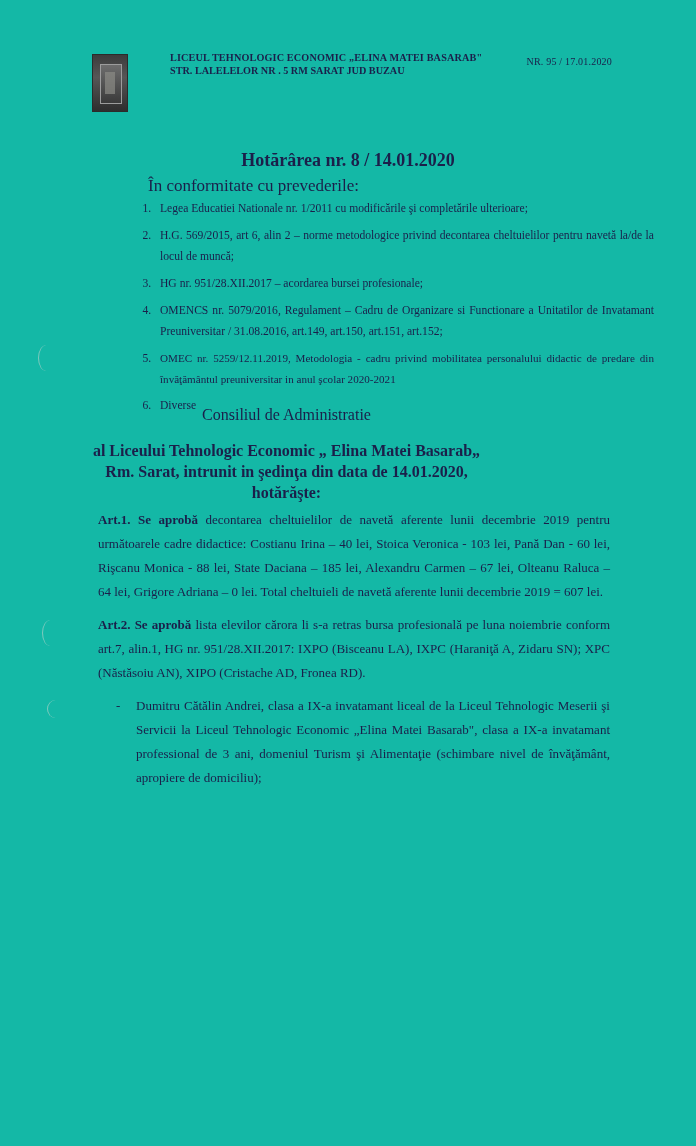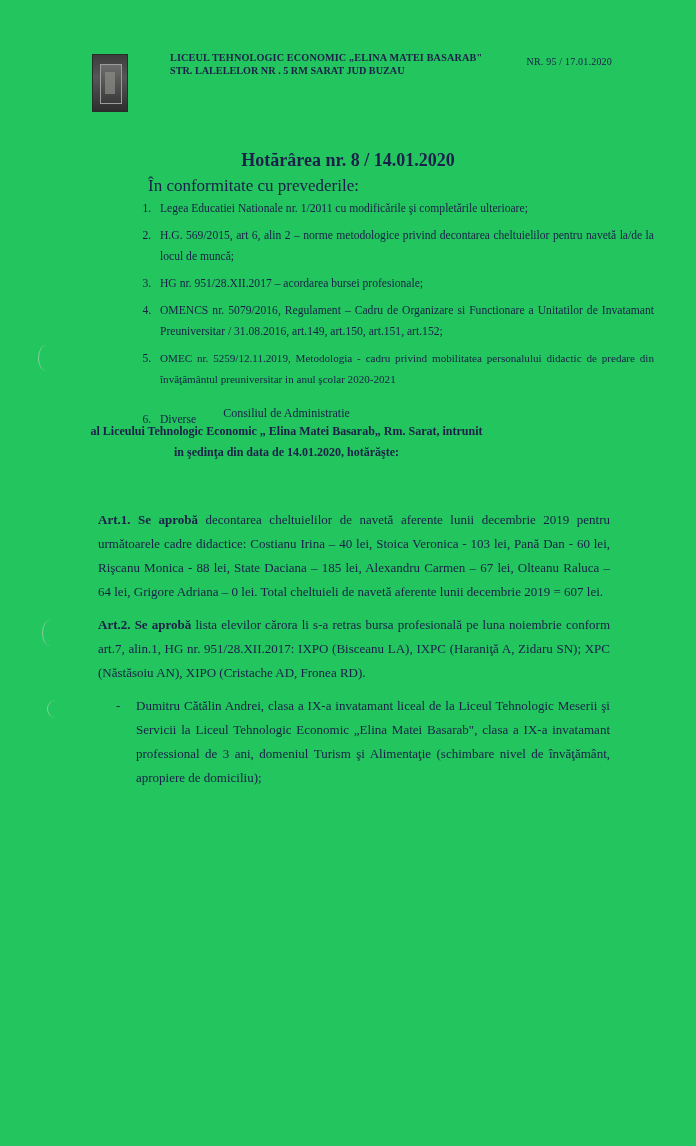--- a/index.html
+++ b/index.html
@@ -11,21 +11,21 @@
     width: 696px;
     height: 1146px;
     position: relative;
     font-family: "Liberation Serif", serif;
     color: #1b1f4a;
     overflow: hidden;
   }
   .page {
     position: absolute;
     inset: 0;
-    background: #22c55e;
+    background: #14b8a6;
   }
   
   .edge-mark {
     position: absolute;
     width: 16px;
     height: 26px;
     border-left: 1px solid #d8d8d2;
     border-radius: 60% 0 0 60%;
     opacity: .55;
   }
@@ -141,34 +141,35 @@
     padding: 0 0 0 22px;
     list-style: decimal;
     font-size: 11.6px;
     line-height: 21px;
   }
   ol.legal > li {
     margin-bottom: 6px;
     padding-left: 6px;
     text-align: justify;
   }
-  ol.legal > li.tight { margin-bottom: 19px; }
+  ol.legal > li.tight { margin-bottom: 5px; }
   ol.legal > li .smaller { font-size: 11.1px; }
 
   
   .council {
     position: absolute;
     left: 0;
     top: 406px;
     width: 573px;
     text-align: center;
-    font-size: 12px;
+    font-size: 16px;
   }
   .council .line2 {
     font-weight: bold;
+    margin-top: 16px;
     padding: 0 88px;
     line-height: 21px;
   }
 
   
   .articles {
     position: absolute;
     left: 98px;
     top: 508px;
     width: 512px;

